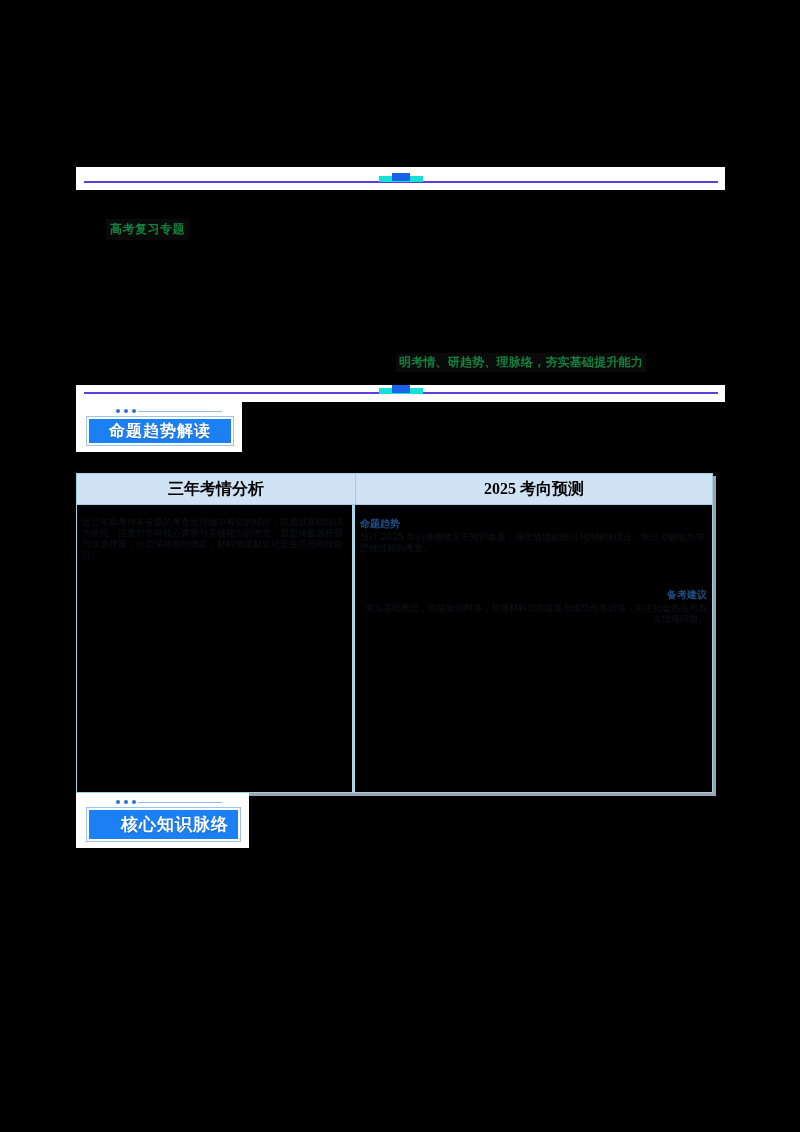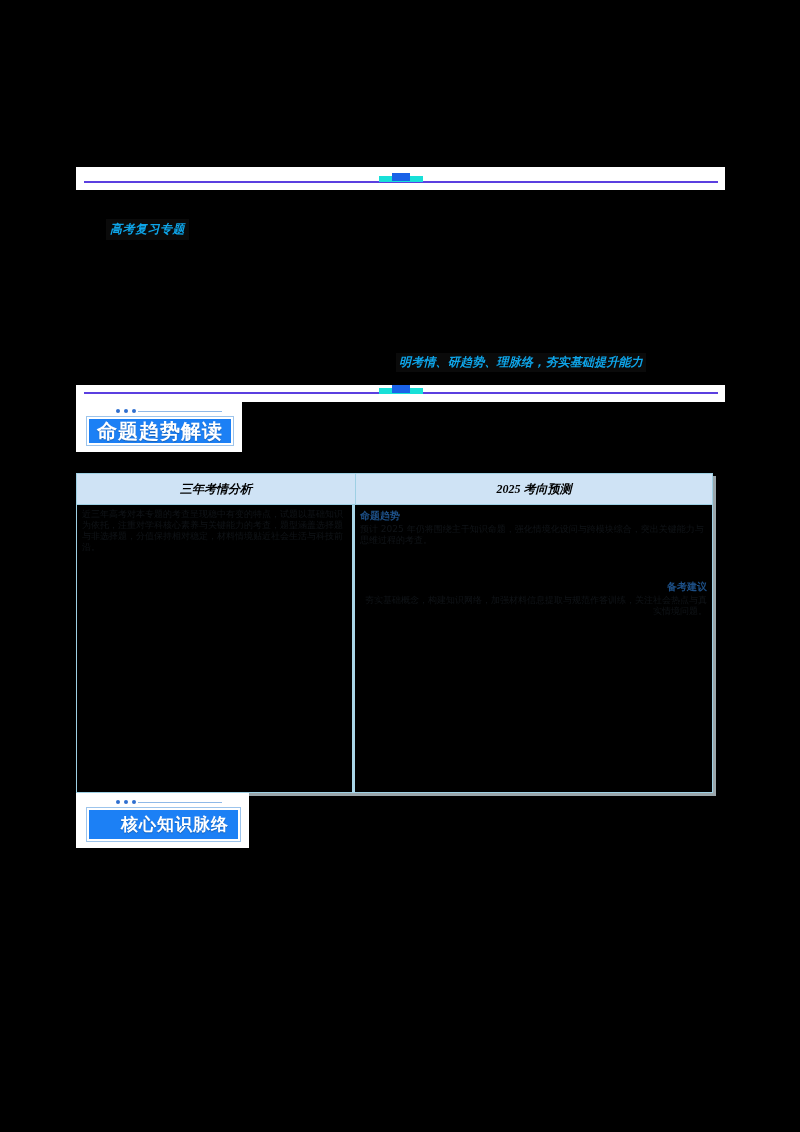--- a/index.html
+++ b/index.html
@@ -53,26 +53,25 @@
     width: 18px;
     height: 8px;
     background: #1a62e8;
   }
   #ornament-top { left: 379px; top: 176px; }
   #ornament-mid { left: 379px; top: 388px; }
 
   
   .blue-text-line {
     position: absolute;
-    color: #0ea5e9;
+    color: #15803d;
     font-weight: bold;
     white-space: nowrap;
     font-family: "DejaVu Sans", "Liberation Sans", sans-serif;
     background: #0a0a0a;
-    font-style: italic;
   }
   #doc-subject-label {
     left: 106px;
     top: 219px;
     font-size: 12px;
     letter-spacing: 0.5px;
     padding: 2px 4px;
   }
   #section-tagline {
     left: 396px;
@@ -126,21 +125,21 @@
     top: 17px;
     right: 11px;
     bottom: 9px;
     background: #1c80f5;
     display: flex;
     align-items: center;
     justify-content: center;
   }
   .badge-fill span {
     color: #ffffff;
-    font-size: 20px;
+    font-size: 16px;
     font-weight: bold;
     letter-spacing: 1px;
     font-family: "DejaVu Sans", "Liberation Sans", sans-serif;
     text-shadow: 0 1px 1px rgba(0,0,0,0.25);
   }
   #badge-core .badge-fill span { font-size: 17px; margin-left: 23px; }
 
   
   #analysis-table {
     position: absolute;
@@ -157,36 +156,35 @@
     display: flex;
     height: 30px;
     background: #cfe3f5;
     border-bottom: 1px solid #9ed0e4;
   }
   .tbl-header-cell {
     display: flex;
     align-items: center;
     justify-content: center;
     color: #000000;
-    font-size: 12px;
+    font-size: 16px;
     font-weight: bold;
     font-family: "Liberation Serif", "DejaVu Serif", serif;
-    font-style: italic;
   }
   .tbl-header-cell.col-left  { width: 278px; border-right: 1px solid #9ed0e4; }
   .tbl-header-cell.col-right { flex: 1; text-align: right; }
 
   .tbl-body-row {
     display: flex;
     height: 288px;
   }
   .tbl-body-cell {
     position: relative;
     box-sizing: border-box;
-    padding: 4px 5px 0 5px;
+    padding: 12px 5px 0 5px;
     overflow: hidden;
   }
   .tbl-body-cell.col-left  { width: 278px; border-right: 3px solid #a9d6e8; }
   .tbl-body-cell.col-right { flex: 1; }
 
   .cell-text {
     color: #101418;
     font-size: 9px;
     line-height: 11px;
     font-family: "DejaVu Sans", "Liberation Sans", sans-serif;

